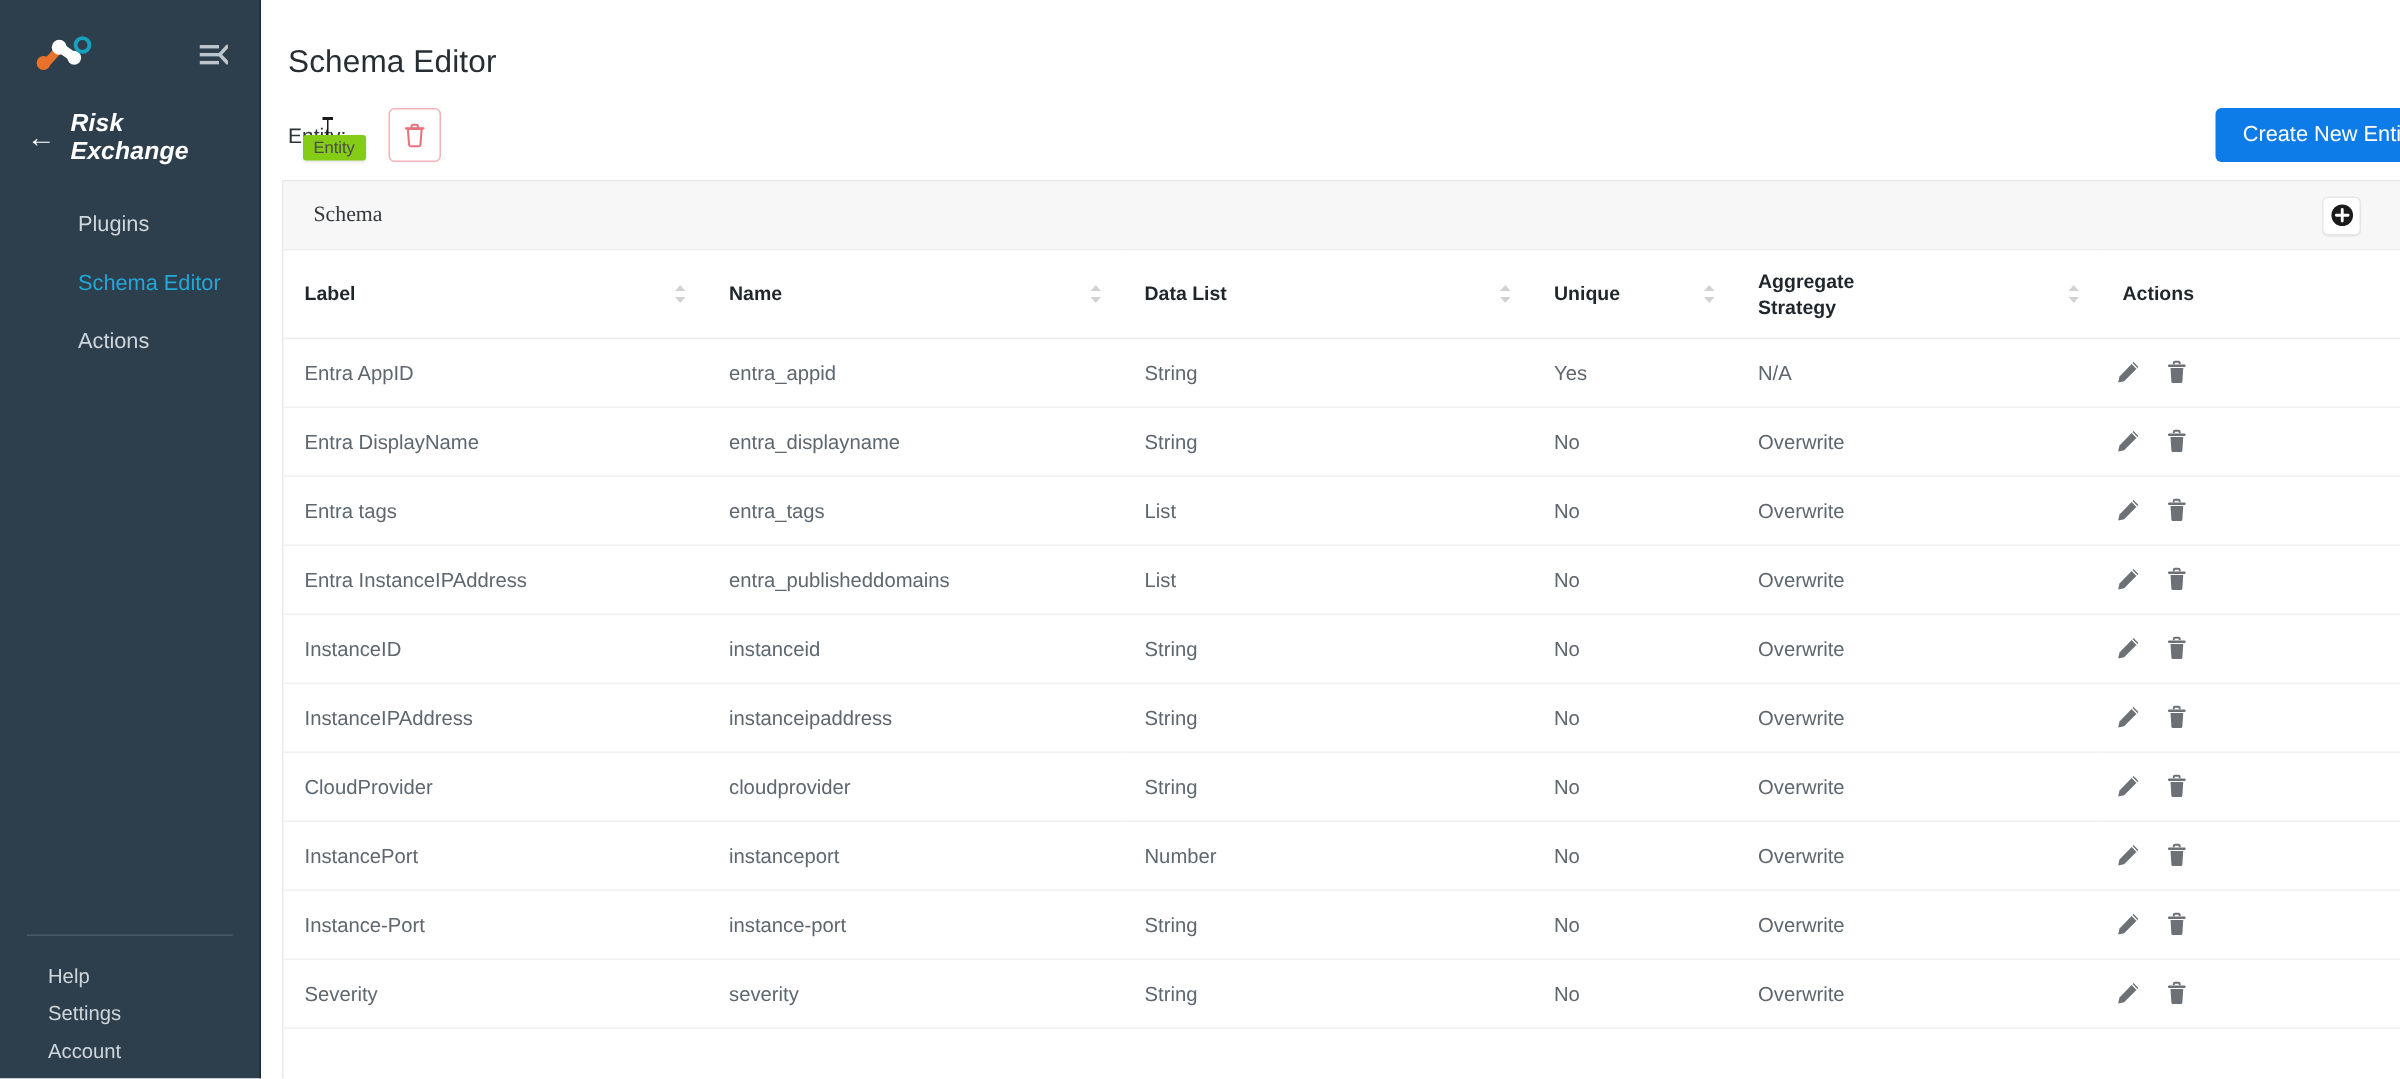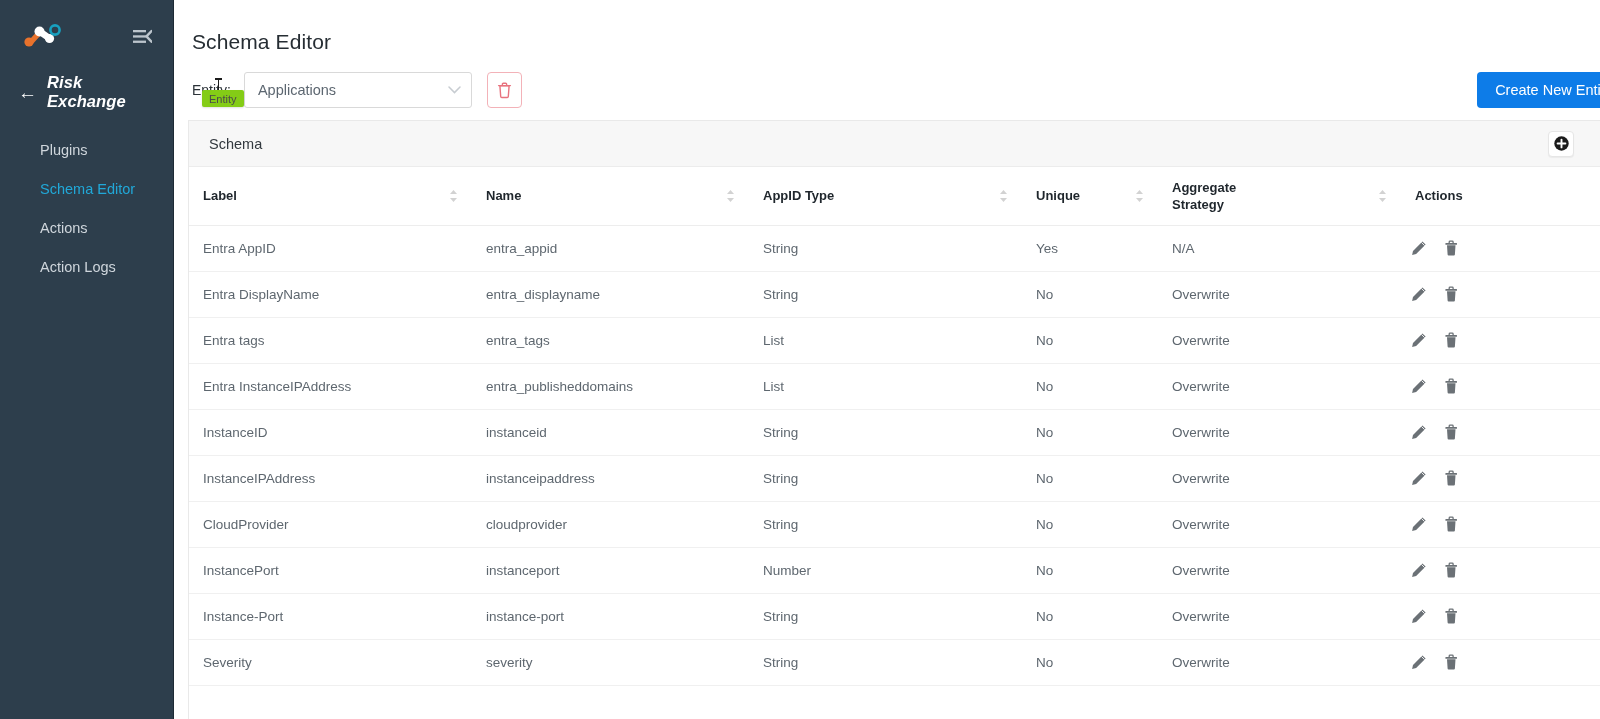--- a/index.html
+++ b/index.html
@@ -35,21 +35,21 @@
   .back-row {
     display: flex; align-items: center; gap: 10px;
     padding: 0 18px 0 18px;
     height: 40px;
     cursor: pointer;
   }
   .back-arrow { color: #ffffff; font-size: 19px; line-height: 1; display:block; }
   .back-title {
     color: #ffffff; font-size: 16.5px; font-weight: bold; letter-spacing: .1px; font-style: italic;
   }
-  .nav { margin-top: 18px; display: flex; flex-direction: column; }
+  .nav { margin-top: 18px; display: flex; flex-direction: column; padding-left: 12px; }
   .nav-item {
     padding: 10.5px 18px 10.5px 40px;
     color: #cfd6dc; font-size: 14.5px;
     cursor: pointer; line-height: 1.25;
     white-space: nowrap;
   }
   .nav-item.active { color: #21a8d8; }
   .side-bottom {
     position: absolute; left: 0; right: 0; bottom: 0;
     padding-bottom: 6px;
@@ -135,21 +135,21 @@
     background: #fff;
     height: 610px;
     overflow: hidden;
   }
   .panel-head {
     height: 46px; background: #f7f7f7;
     border-bottom: 1px solid #ececec;
     display: flex; align-items: center; justify-content: space-between;
     padding: 0 26px 0 20px;
   }
-  .panel-title { font-size: 14.5px; color: #33393f; }
+  .panel-title { font-size: 14.5px; color: #33393f; font-family: Liberation Serif, serif; }
   .add-btn {
     width: 26px; height: 26px; background: #fff;
     border: 1px solid #e6e6e6; border-radius: 4px;
     display: flex; align-items: center; justify-content: center;
     cursor: pointer; box-shadow: 0 1px 1px rgba(0,0,0,.05);
   }
 
   table { width: 100%; border-collapse: collapse; table-layout: fixed; }
   thead th {
     height: 58px;
@@ -205,43 +205,40 @@
 
     <div class="back-row">
       <span class="back-arrow">←</span>
       <span class="back-title">Risk Exchange</span>
     </div>
 
     <div class="nav">
       <div class="nav-item">Plugins</div>
       <div class="nav-item active">Schema Editor</div>
       <div class="nav-item">Actions</div>
-      <div class="nav-item">Action Logs</div>
     </div>
 
+    <div class="side-bottom">
+      <div class="side-sep"></div>
+      <div class="side-link">Help</div>
+      <div class="side-link">Settings</div>
+      <div class="side-link">Account</div>
+    </div>
   </div>
 
   <div id="main">
 
     <div class="page-title">Schema Editor</div>
 
     <div class="toolbar">
       <span class="entity-label">
         <span>Entity:</span>
         <span class="text-caret"></span>
       </span>
 
-      <div class="entity-select">
-        <span class="val">Applications</span>
-        <span class="chev">
-          <svg width="13" height="8" viewBox="0 0 13 8">
-              <path d="M1 1 L6.5 6.6 L12 1" fill="none" stroke="#c7ccd1" stroke-width="1.5" stroke-linecap="round"></path>
-            </svg>
-        </span>
-      </div>
 
       <div class="del-entity-btn">
         <svg width="15" height="17" viewBox="0 0 15 17">
           <path d="M1.6 3.6 h11.8" stroke="#e8737f" stroke-width="1.4" stroke-linecap="round"></path>
           <path d="M5.4 3.4 v-1.3 a.9 .9 0 0 1 .9-.9 h2.4 a.9 .9 0 0 1 .9 .9 v1.3" fill="none" stroke="#e8737f" stroke-width="1.4"></path>
           <path d="M2.9 3.9 h9.2 l-.8 10.6 a1.1 1.1 0 0 1 -1.1 1 H4.8 a1.1 1.1 0 0 1 -1.1 -1 z" fill="none" stroke="#e8737f" stroke-width="1.4"></path>
         </svg>
       </div>
 
       <div class="tooltip">Entity</div>
@@ -284,21 +281,21 @@
                 <div class="th-in">
               <span class="th-lbl">Name</span>
               <svg class="sort-ico" width="9" height="14" viewBox="0 0 9 14">
                     <path d="M4.5 1 L8 5 H1 Z" fill="#d2d2d2"></path>
                     <path d="M4.5 13 L8 9 H1 Z" fill="#d2d2d2"></path>
                   </svg>
             </div>
               </th>
             <th>
                 <div class="th-in">
-              <span class="th-lbl">AppID Type</span>
+              <span class="th-lbl">Data List</span>
               <svg class="sort-ico" width="9" height="14" viewBox="0 0 9 14">
                     <path d="M4.5 1 L8 5 H1 Z" fill="#d2d2d2"></path>
                     <path d="M4.5 13 L8 9 H1 Z" fill="#d2d2d2"></path>
                   </svg>
             </div>
               </th>
             <th>
                 <div class="th-in">
               <span class="th-lbl">Unique</span>
               <svg class="sort-ico" width="9" height="14" viewBox="0 0 9 14">

